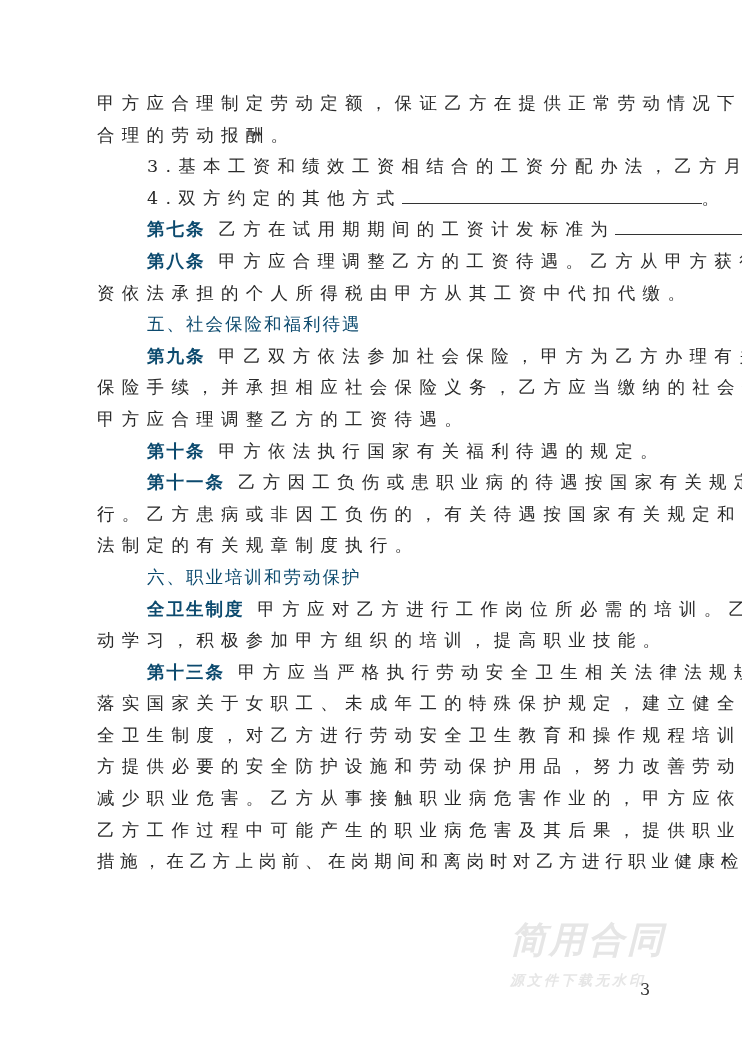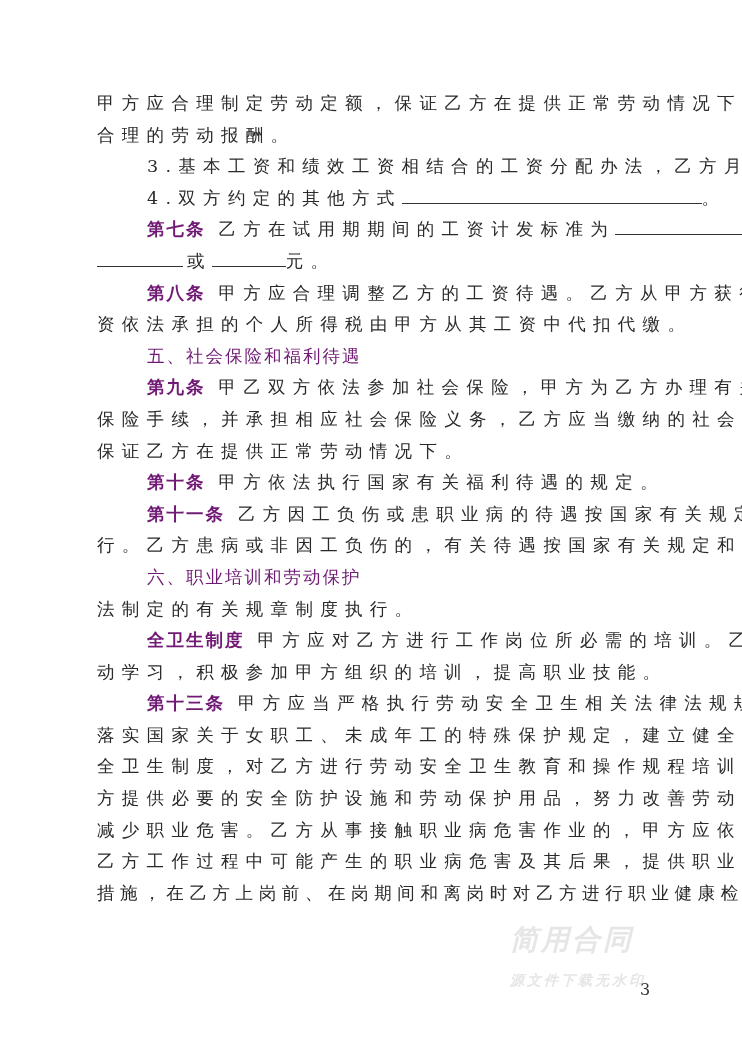--- a/index.html
+++ b/index.html
@@ -22,40 +22,40 @@
       font-size: 17.5px;
       letter-spacing: 7.3px;
       white-space: nowrap;
       position: relative;
     }
     .line.indent { padding-left: 50px; }
     .bold, .heading {
       font-family: "DejaVu Sans", "Liberation Sans", sans-serif;
       font-weight: bold;
       letter-spacing: 2px;
-      color: #701a75;
+      color: #0c4a6e;
     }
     .heading { letter-spacing: 2px; font-weight: normal; }
     .blank {
       display: inline-block;
       border-bottom: 1px solid #333;
       height: 19px;
       vertical-align: baseline;
     }
     .watermark {
       position: absolute;
       left: 510px; top: 918px;
       width: 180px;
       color: #e6e6e6;
       font-family: "DejaVu Sans", "Liberation Sans", sans-serif;
       font-weight: bold;
       font-style: italic;
       pointer-events: none;
     }
-    .watermark .wm-title { font-size: 28px; letter-spacing: 3px; line-height: 44px; }
+    .watermark .wm-title { font-size: 36px; letter-spacing: 3px; line-height: 44px; }
     .watermark .wm-sub { font-size: 14px; letter-spacing: 3px; line-height: 28px; margin-top: 4px; }
     .page-number {
       position: absolute;
       left: 640px; top: 980px;
       font-size: 16px;
       font-family: "DejaVu Serif", "Liberation Serif", serif;
       color: #333;
     }
   </style>
 </head>
@@ -70,52 +70,49 @@
 
   <div class="line indent">
     <span>4.双方约定的其他方式</span><span class="blank" style="width:300px;"></span><span>。</span>
   </div>
 
   <div class="line indent">
     <span class="bold">第七条</span>
     <span>乙方在试用期期间的工资计发标准为</span><span class="blank" style="width:148px;"></span>
   </div>
 
-  <div class="line">
-    <span class="blank" style="width:86px;margin-right:4px;"></span><span>或</span><span class="blank" style="width:74px;"></span><span>元。</span>
-  </div>
 
   <div class="line indent">
     <span class="bold">第八条</span>
     <span>甲方应合理调整乙方的工资待遇。乙方从甲方获得的工</span>
   </div>
   <div class="line">资依法承担的个人所得税由甲方从其工资中代扣代缴。</div>
 
   <div class="line indent heading">五、社会保险和福利待遇</div>
 
   <div class="line indent">
     <span class="bold">第九条</span>
     <span>甲乙双方依法参加社会保险，甲方为乙方办理有关社会</span>
   </div>
   <div class="line">保险手续，并承担相应社会保险义务，乙方应当缴纳的社会保险费</div>
-  <div class="line">保证乙方在提供正常劳动情况下。</div>
+  <div class="line">甲方应合理调整乙方的工资待遇。</div>
 
   <div class="line indent">
     <span class="bold">第十条</span>
     <span>甲方依法执行国家有关福利待遇的规定。</span>
   </div>
 
   <div class="line indent">
     <span class="bold">第十一条</span>
     <span>乙方因工负伤或患职业病的待遇按国家有关规定执</span>
   </div>
   <div class="line">行。乙方患病或非因工负伤的，有关待遇按国家有关规定和甲方依</div>
+  <div class="line">法制定的有关规章制度执行。</div>
+
   <div class="line indent heading">六、职业培训和劳动保护</div>
-
-  <div class="line">法制定的有关规章制度执行。</div>
 
   <div class="line indent">
     <span class="bold">全卫生制度</span>
     <span>甲方应对乙方进行工作岗位所必需的培训。乙方应主</span>
   </div>
   <div class="line">动学习，积极参加甲方组织的培训，提高职业技能。</div>
 
   <div class="line indent">
     <span class="bold">第十三条</span>
     <span>甲方应当严格执行劳动安全卫生相关法律法规规定，</span>

